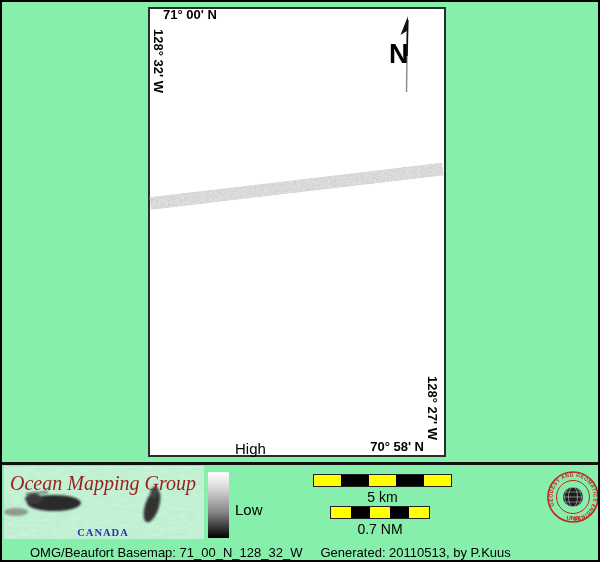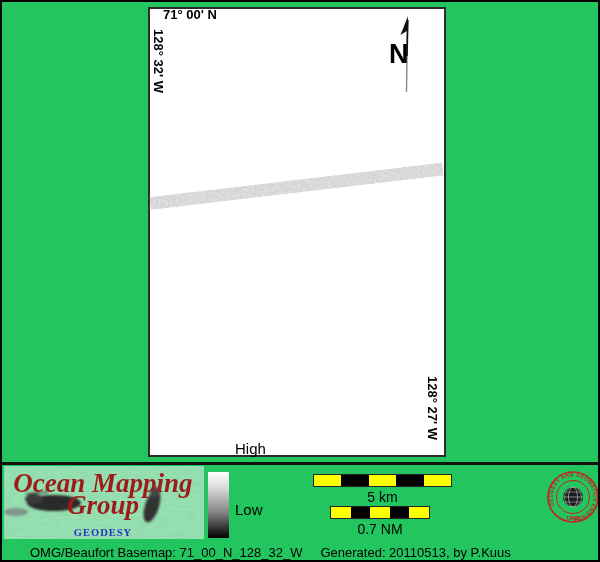--- a/index.html
+++ b/index.html
@@ -1,17 +1,17 @@
 <!DOCTYPE html>
 <html><head>
 <meta charset="utf-8">
 <style>
   html,body{margin:0;padding:0;background:#888;}
   #root{
-    position:relative;width:600px;height:562px;background:#22c55e;
+    position:relative;width:600px;height:562px;background:#86efac;
     border:2px solid #000;box-sizing:border-box;overflow:hidden;
     font-family:"Liberation Sans",sans-serif;
   }
   
   .map-frame{
     position:absolute;left:146px;top:5px;width:298px;height:450px;
     border:2px solid #2b2b2b;box-sizing:border-box;background:#fff;
   }
   .coord{position:absolute;font-weight:bold;font-size:13px;color:#000;white-space:nowrap;}
   .coord-top{left:161px;top:5px;}
@@ -22,22 +22,22 @@
   .swath{
     position:absolute;left:148px;top:194px;width:295px;height:13px;
     transform:rotate(-6.7deg);transform-origin:0 50%;
   }
   
   .separator{position:absolute;left:0;top:460px;width:600px;height:3px;background:#111;}
   
   .omg-logo{position:absolute;left:2px;top:464px;width:200px;height:73px;}
   .omg-title{
     position:absolute;left:2px;top:470px;width:198px;text-align:center;
-    font-family:"Liberation Serif",serif;font-style:italic;font-weight:bold;
-    font-size:27px;line-height:22px;
+    font-family:"Liberation Serif",serif;font-style:italic;font-weight:normal;
+    font-size:20px;line-height:22px;
   }
   .omg-inst{
     position:absolute;left:2px;top:514px;width:198px;text-align:center;
     font-family:"Liberation Serif",serif;font-weight:bold;font-size:10.5px;
   }
   .omg-country{
     position:absolute;left:2px;top:525px;width:198px;text-align:center;
     font-family:"Liberation Serif",serif;font-weight:bold;font-size:10.5px;letter-spacing:1px;
   }
   .colorbar{
@@ -82,20 +82,21 @@
           <feFuncA type="linear" slope="0" intercept="1"></feFuncA>
         </feComponentTransfer>
       </filter>
       <rect x="0" y="0" width="295" height="13" filter="url(#swathNoise)"></rect>
     </svg>
   </div>
 
   <div class="coord coord-top">71° 00' N</div>
   <div class="coord coord-left">128° 32' W</div>
   <div class="coord coord-right">128° 27' W</div>
+  <div class="coord coord-bottom">70° 58' N</div>
 
   <svg class="north-arrow" width="34" height="82">
     <line x1="20.5" y1="6" x2="19.5" y2="78" stroke="#888" stroke-width="1.4"></line>
     <line x1="20.8" y1="6" x2="20" y2="42" stroke="#111" stroke-width="1.6"></line>
     <polygon points="21,2 13.5,21 20.5,16.5" fill="#111"></polygon>
     <text x="2" y="49" font-size="27" font-weight="bold" font-family="Liberation Sans, sans-serif" fill="#000">N</text>
   </svg>
 
   <div class="separator"></div>
 
@@ -119,21 +120,21 @@
       <ellipse cx="30" cy="33" rx="9" ry="5" fill="#3a3a3a"></ellipse>
       <line x1="22" y1="28" x2="44" y2="26" stroke="#444" stroke-width="1.5"></line>
       <ellipse cx="12" cy="46" rx="12" ry="4" fill="#777" opacity="0.7"></ellipse>
     </g>
     <g filter="url(#blobBlur)" transform="rotate(18 148 40)">
       <ellipse cx="148" cy="40" rx="7" ry="17" fill="#333"></ellipse>
       <ellipse cx="146" cy="26" rx="4" ry="6" fill="#444"></ellipse>
     </g>
   </svg>
   <div class="omg-title" style="color:#9e1b1b">Ocean Mapping Group</div>
-  <div class="omg-country" style="color:#2233bb">GEODESY</div>
+  <div class="omg-country" style="color:#2233bb">CANADA</div>
 
   <div class="colorbar"></div>
   <div class="cb-label cb-high">High</div>
   <div class="cb-label cb-low">Low</div>
 
   <div class="scalebar sb-km">
     <span class="seg-y"></span>
       <span class="seg-b"></span>
       <span class="seg-y"></span>
       <span class="seg-b"></span>

